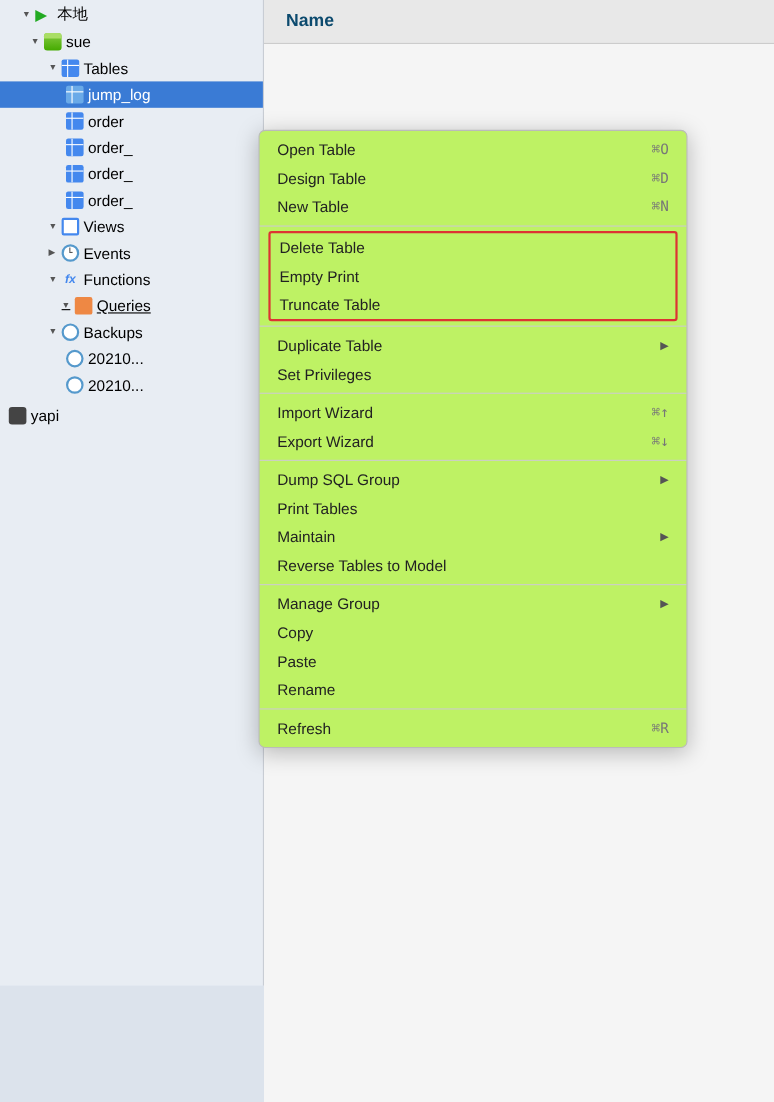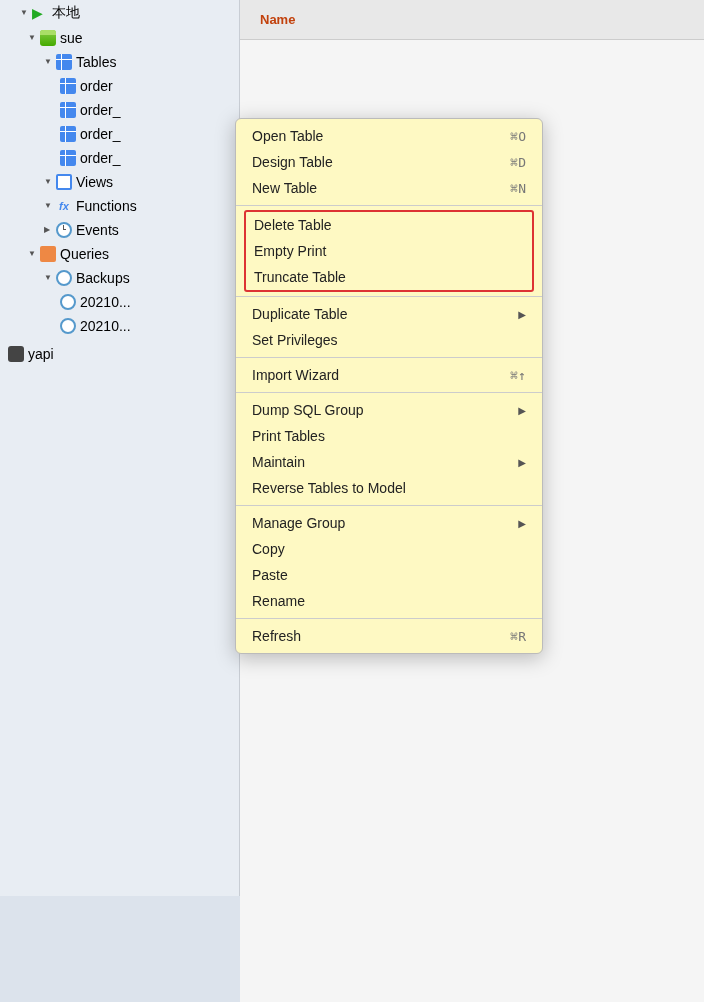--- a/index.html
+++ b/index.html
@@ -216,33 +216,33 @@
     .main-header {
       height: 40px;
       background: #e8e8e8;
       border-bottom: 1px solid #ccc;
       display: flex;
       align-items: center;
       padding: 0 10px;
     }
 
     .column-header {
-      font-size: 13px;
+      font-size: 16px;
       font-weight: 600;
-      color: #c2410c;
+      color: #0c4a6e;
       padding: 8px 10px;
     }
 
     
     .context-menu {
       position: absolute;
       top: 118px;
       left: 235px;
-      width: 308px;
-      background: #fef9c3;
+      width: 390px;
+      background: #bef264;
       border: 1px solid #bbb;
       border-radius: 6px;
       box-shadow: 0 4px 20px rgba(0,0,0,0.25);
       padding: 4px 0;
       z-index: 100;
     }
 
     .menu-item {
       display: flex;
       align-items: center;
@@ -301,20 +301,24 @@
     <span class="icon-cylinder"></span>
     <span>sue</span>
   </div>
 
   <div class="sidebar-item indent-2" style="padding-left:44px;">
     <span class="triangle down"></span>
     <span class="icon-table"></span>
     <span>Tables</span>
   </div>
 
+  <div class="sidebar-item indent-3 selected" style="padding-left:60px;">
+    <span class="icon-table" style="background:#6aaae8;"></span>
+    <span>jump_log</span>
+  </div>
 
   <div class="sidebar-item indent-3" style="padding-left:60px;">
     <span class="icon-table"></span>
     <span>order</span>
   </div>
 
   <div class="sidebar-item indent-3" style="padding-left:60px;">
     <span class="icon-table"></span>
     <span>order_</span>
   </div>
@@ -326,35 +330,35 @@
 
   <div class="sidebar-item indent-3" style="padding-left:60px;">
     <span class="icon-table"></span>
     <span>order_</span>
   </div>
 
   <div class="sidebar-item indent-2" style="padding-left:44px;">
     <span class="triangle down"></span>
     <span class="icon-views"></span>
     <span>Views</span>
-  </div>
-
-  <div class="sidebar-item indent-2" style="padding-left:44px;">
-    <span class="triangle down"></span>
-    <span class="icon-functions">fx</span>
-    <span>Functions</span>
   </div>
 
   <div class="sidebar-item indent-2" style="padding-left:44px;">
     <span class="triangle right"></span>
     <span class="icon-events"></span>
     <span>Events</span>
   </div>
 
-  <div class="sidebar-item indent-2" style="padding-left:28px;">
+  <div class="sidebar-item indent-2" style="padding-left:44px;">
+    <span class="triangle down"></span>
+    <span class="icon-functions">fx</span>
+    <span>Functions</span>
+  </div>
+
+  <div class="sidebar-item indent-2" style="padding-left:56px;text-decoration:underline;">
     <span class="triangle down"></span>
     <span class="icon-queries"></span>
     <span>Queries</span>
   </div>
 
   <div class="sidebar-item indent-2" style="padding-left:44px;">
     <span class="triangle down"></span>
     <span class="icon-backups"></span>
     <span>Backups</span>
   </div>
@@ -423,20 +427,24 @@
     <span>Set Privileges</span>
   </div>
 
   <div class="menu-separator"></div>
 
   <div class="menu-item">
     <span>Import Wizard</span>
     <span class="shortcut kbd">⌘↑</span>
   </div>
 
+  <div class="menu-item">
+    <span>Export Wizard</span>
+    <span class="shortcut kbd">⌘↓</span>
+  </div>
 
   <div class="menu-separator"></div>
 
   <div class="menu-item">
     <span>Dump SQL Group</span>
     <span class="arrow">▶</span>
   </div>
 
   <div class="menu-item">
     <span>Print Tables</span>

